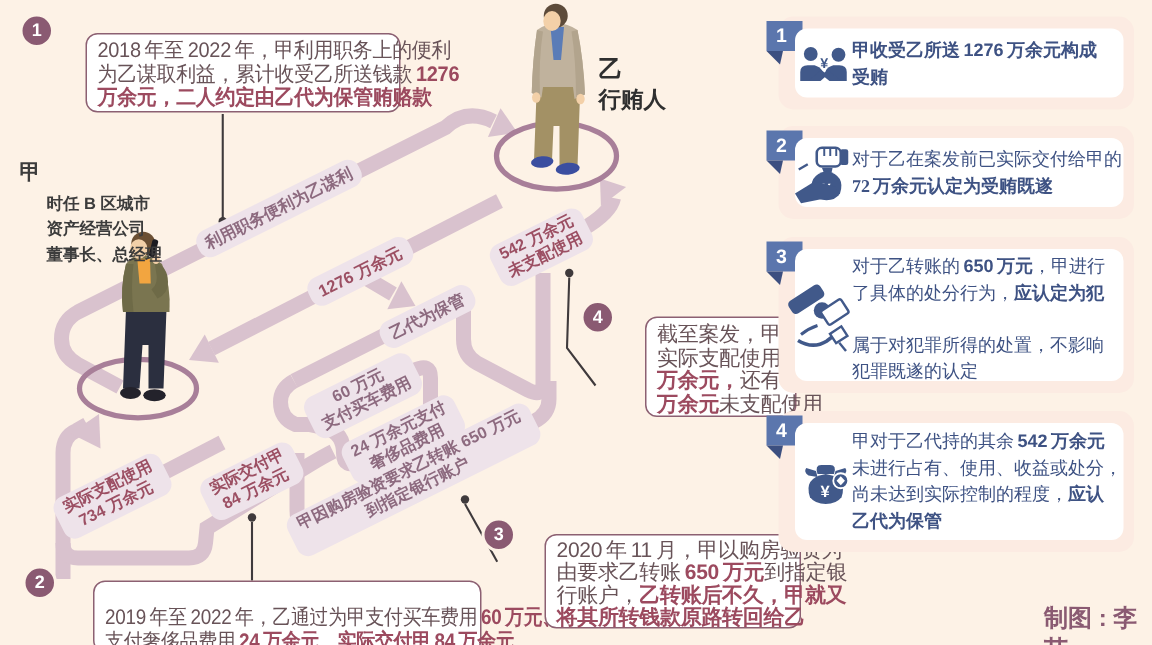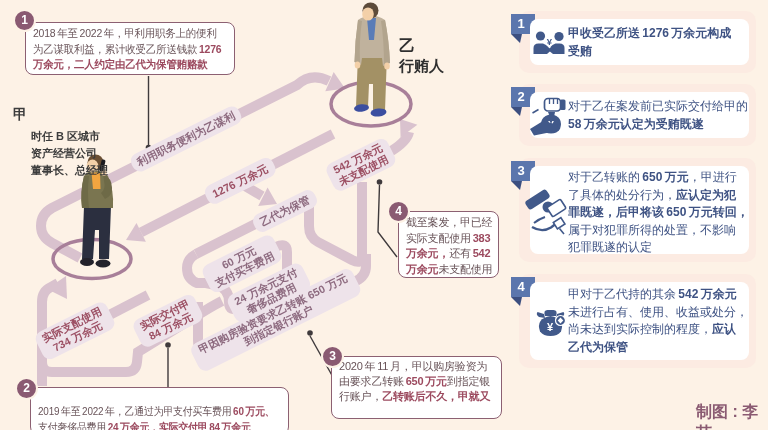--- a/index.html
+++ b/index.html
@@ -1,21 +1,21 @@
 <!DOCTYPE html>
 <html><head>
 <meta charset="utf-8">
 <style>
   html,body{margin:0;padding:0;}
   body{width:768px;height:430px;background:#fdf2e6;font-family:"Liberation Sans",sans-serif;overflow:hidden;position:relative;}
   .abs{position:absolute;}
   .pill{position:absolute;background:#eee3ea;border-radius:8px;text-align:center;white-space:nowrap;font-weight:bold;transform:translate(-50%,-50%) rotate(-26.5deg);}
   .pm{color:#8d6a7f;}
   .pr{color:#9c4f63;}
-  .callout{position:absolute;background:#fff;border:1.5px solid #8c6072;border-radius:8px;color:#685358;font-size:11px;line-height:15.5px;white-space:nowrap;word-spacing:-2px;letter-spacing:-0.2px;}
+  .callout{position:absolute;background:#fff;border:1.5px solid #8c6072;border-radius:8px;color:#685358;font-size:14px;line-height:15.5px;white-space:nowrap;word-spacing:-2px;letter-spacing:-0.2px;margin-left:32px;}
   .callout b{color:#9c4a5f;}
   .cin{display:inline-block;transform-origin:0 50%;}
   .badge{position:absolute;width:19px;height:19px;border-radius:50%;background:#8a5a72;border:2px solid #fdf2e6;color:#fff;font-weight:bold;font-size:12px;text-align:center;line-height:19px;}
   .rbox{position:absolute;left:519px;width:237px;background:#fcebe2;border-radius:10px;}
   .wbox{position:absolute;left:530px;width:219px;background:#ffffff;border-radius:8px;}
   .rtext{position:absolute;left:568px;width:184px;color:#3e5283;font-size:12px;line-height:17.5px;white-space:nowrap;word-spacing:-1px;}
   .rtext b{color:#3e5283;}
   .tabnum{position:absolute;width:24px;color:#fff;font-weight:bold;font-size:13px;text-align:center;line-height:20px;}
 </style>
 </head>
@@ -107,21 +107,21 @@
 <div class="pill pm" style="left:276px;top:320px;font-size:10.8px;line-height:13.2px;padding:2px 8px;">甲因购房验资要求乙转账 650 万元<br>到指定银行账户</div>
 <div class="pill pr" style="left:168px;top:321px;font-size:10.8px;line-height:13.2px;padding:2px 7px;">实际交付甲<br>84 万余元</div>
 <div class="pill pr" style="left:75px;top:331px;font-size:10.8px;line-height:13.2px;padding:2px 7px;">实际支配使用<br>734 万余元</div>
 
 <div class="callout" style="left:25px;top:22px;width:201px;height:48px;padding:3px 0 0 7px;word-spacing:-1px;"><span class="cin" style="transform:scaleX(0.95);">2018 年至 2022 年，甲利用职务上的便利<br>为乙谋取利益，累计收受乙所送钱款 <b>1276</b><br><b>万余元，二人约定由乙代为保管贿赂款</b></span></div>
 <div class="badge" style="left:13px;top:9px;">1</div>
 
 <div class="callout" style="left:30px;top:387px;width:250px;height:30px;padding:16px 0 0 7px;word-spacing:-1px;"><span class="cin" style="transform:scaleX(0.90);">2019 年至 2022 年，乙通过为甲支付买车费用 <b>60 万元、</b><br>支付奢侈品费用 <b>24 万余元，</b><b>实际交付甲 84 万余元</b></span></div>
 <div class="badge" style="left:15px;top:377px;">2</div>
 
-<div class="callout" style="left:331px;top:356px;width:160px;height:59px;padding:2px 2px 0 7px;line-height:15px;word-spacing:-1px;"><span class="cin">2020 年 11 月，甲以购房验资为<br>由要求乙转账 <b>650 万元</b>到指定银<br>行账户，<b>乙转账后不久，甲就又</b><br></span></div>
+<div class="callout" style="left:331px;top:356px;width:160px;height:59px;padding:2px 2px 0 7px;line-height:15px;word-spacing:-1px;"><span class="cin">2020 年 11 月，甲以购房验资为<br>由要求乙转账 <b>650 万元</b>到指定银<br>行账户，<b>乙转账后不久，甲就又</b><br><b>将其所转钱款原路转回给乙</b></span></div>
 <div class="badge" style="left:321px;top:345px;">3</div>
 
 <div class="callout" style="left:398px;top:211px;width:92px;height:62px;padding:3px 0 0 7px;line-height:15.5px;word-spacing:-1px;"><span class="cin">截至案发，甲已经<br>实际支配使用 <b>383</b><br><b>万余元，</b>还有 <b>542</b><br><b>万余元</b>未支配使用</span></div>
 <div class="badge" style="left:387px;top:200px;">4</div>
 
 <div class="abs" style="left:13px;top:106px;font-weight:bold;font-size:14px;color:#3c3c3c;">甲</div>
 <div class="abs" style="left:31px;top:128px;font-size:11px;line-height:17px;color:#3c3c3c;font-weight:bold;">时任 B 区城市<br>资产经营公司<br>董事长、总经理</div>
 <div class="abs" style="left:399px;top:36px;font-weight:bold;font-size:16px;color:#2f2f2f;">乙</div>
 <div class="abs" style="left:399px;top:57px;font-size:15px;color:#2f2f2f;font-weight:bold;">行贿人</div>
 
@@ -188,17 +188,17 @@
     <circle cx="560.5" cy="320.5" r="5" fill="#41598a" stroke="#fff" stroke-width="1.2"></circle>
     <polygon points="560.5,317.5 563.3,320.5 560.5,323.5 557.7,320.5" fill="#fff"></polygon>
   </g>
 </svg>
 <div class="tabnum" style="left:509px;top:14px;">1</div>
 <div class="tabnum" style="left:509px;top:87px;">2</div>
 <div class="tabnum" style="left:509px;top:161px;">3</div>
 <div class="tabnum" style="left:509px;top:277px;">4</div>
 
 <div class="rtext" style="top:25px;font-weight:bold;">甲收受乙所送 1276 万余元构成<br>受贿</div>
-<div class="rtext" style="top:98px;">对于乙在案发前已实际交付给甲的<br><b>58 万余元认定为受贿既遂</b></div>
-<div class="rtext" style="top:169px;">对于乙转账的 <b>650 万元</b>，甲进行<br>了具体的处分行为，<b>应认定为犯</b><br><b>罪既遂，后甲将该 650 万元转回，</b><br>属于对犯罪所得的处置，不影响<br>犯罪既遂的认定</div>
+<div class="rtext" style="top:98px;font-family:Liberation Serif, serif;">对于乙在案发前已实际交付给甲的<br><b>72 万余元认定为受贿既遂</b></div>
+<div class="rtext" style="top:169px;">对于乙转账的 <b>650 万元</b>，甲进行<br>了具体的处分行为，<b>应认定为犯</b><br><br>属于对犯罪所得的处置，不影响<br>犯罪既遂的认定</div>
 <div class="rtext" style="top:286px;">甲对于乙代持的其余 <b>542 万余元</b><br>未进行占有、使用、收益或处分，<br>尚未达到实际控制的程度，<b>应认</b><br><b>乙代为保管</b></div>
 
 <div class="abs" style="left:696px;top:402px;font-size:16px;font-weight:bold;color:#8a5a72;">制图 : 李芸</div>
 
 </body></html>

